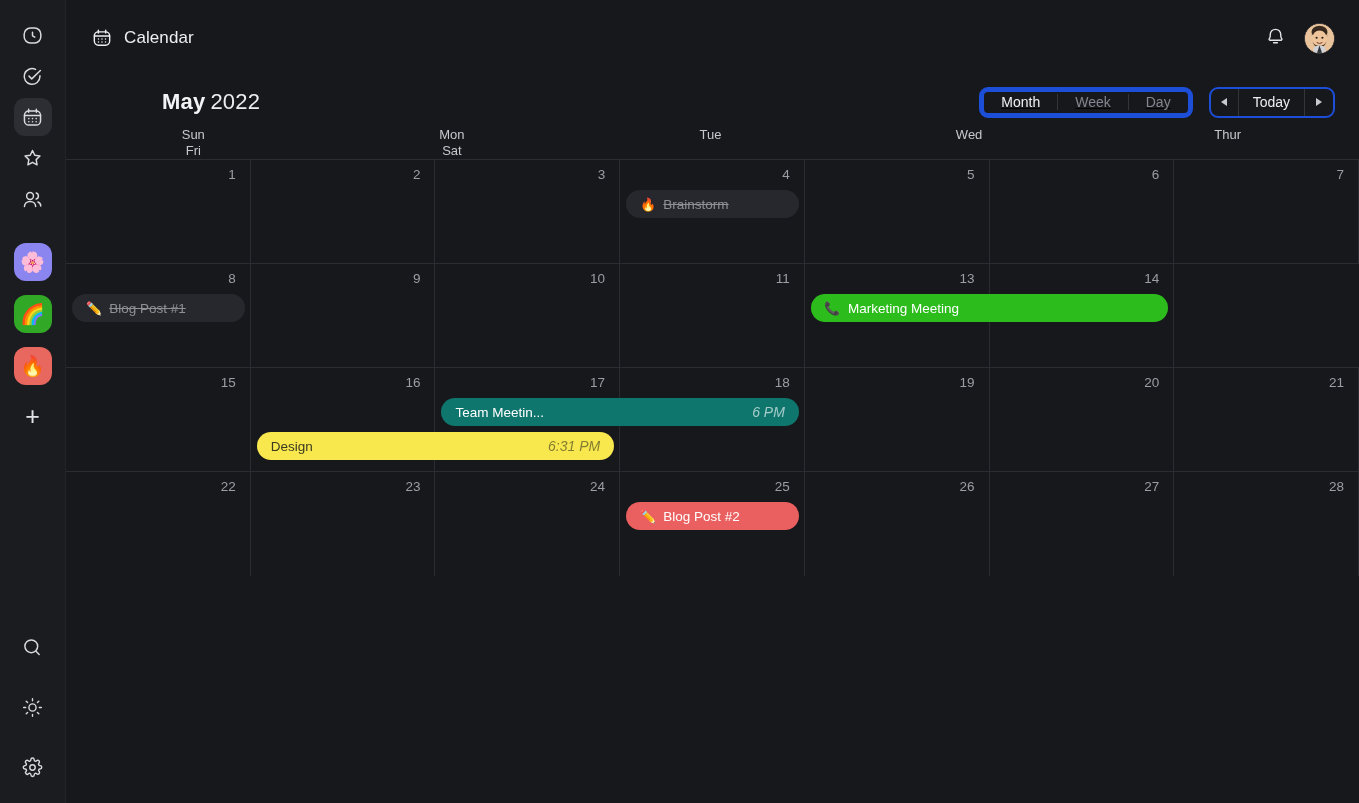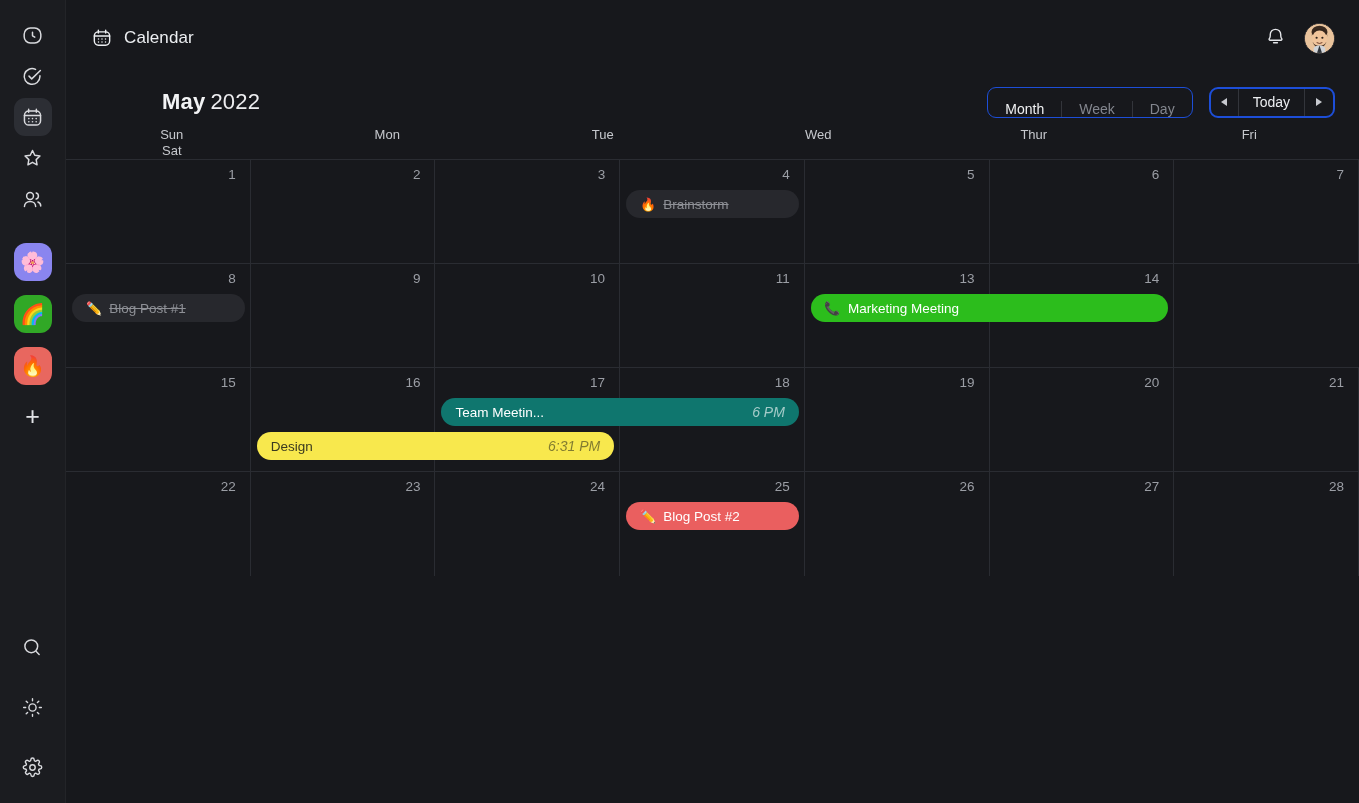--- a/index.html
+++ b/index.html
@@ -78,25 +78,26 @@
     padding: 0 24px 0 96px;
     margin-top: 2px;
     gap: 22px;
   }
   .month-title { font-size: 22px; color: #f2f3f5; letter-spacing: .2px; }
   .month-title .m { font-weight: 700; }
   .month-title .y { font-weight: 400; color: #ededf0; margin-left: 5px; }
   .controls { margin-left: auto; display: flex; align-items: center; gap: 16px; }
 
   .seg {
-    display: flex; align-items: flex-end;
-    border: 1px solid #1d4ed8;
+    display: flex; align-items: center;
+    border: 5px solid #1d4ed8;
     border-radius: 9px;
     overflow: hidden;
     height: 31px;
+    text-decoration: underline;
   }
   .seg-item {
     padding: 0 17px;
     display: flex; align-items: center;
     font-size: 14px;
     color: #83868e;
     border-right: 1px solid #33353b;
     cursor: pointer;
     background: transparent;
   }
@@ -123,21 +124,21 @@
     padding: 0 14px;
     display: flex; align-items: center;
     font-size: 14px; color: #eceef1;
     border-right: 1px solid #33353b;
     cursor: pointer;
   }
 
   
   .dow-row {
     display: grid;
-    grid-template-columns: repeat(6, 1fr);
+    grid-template-columns: repeat(5, 1fr);
     height: 34px; flex-shrink: 0;
     border-bottom: 1px solid #2a2c32;
     align-items: center;
   }
   .dow {
     font-size: 13px; color: #c6c8cd;
     text-align: center;
     padding-right: 4px;
   }
 

